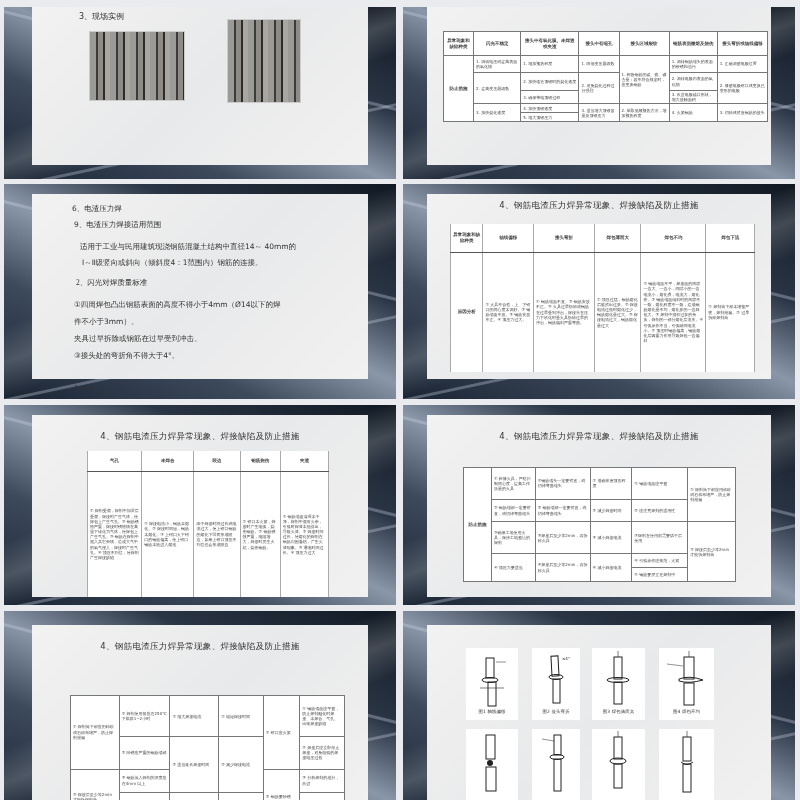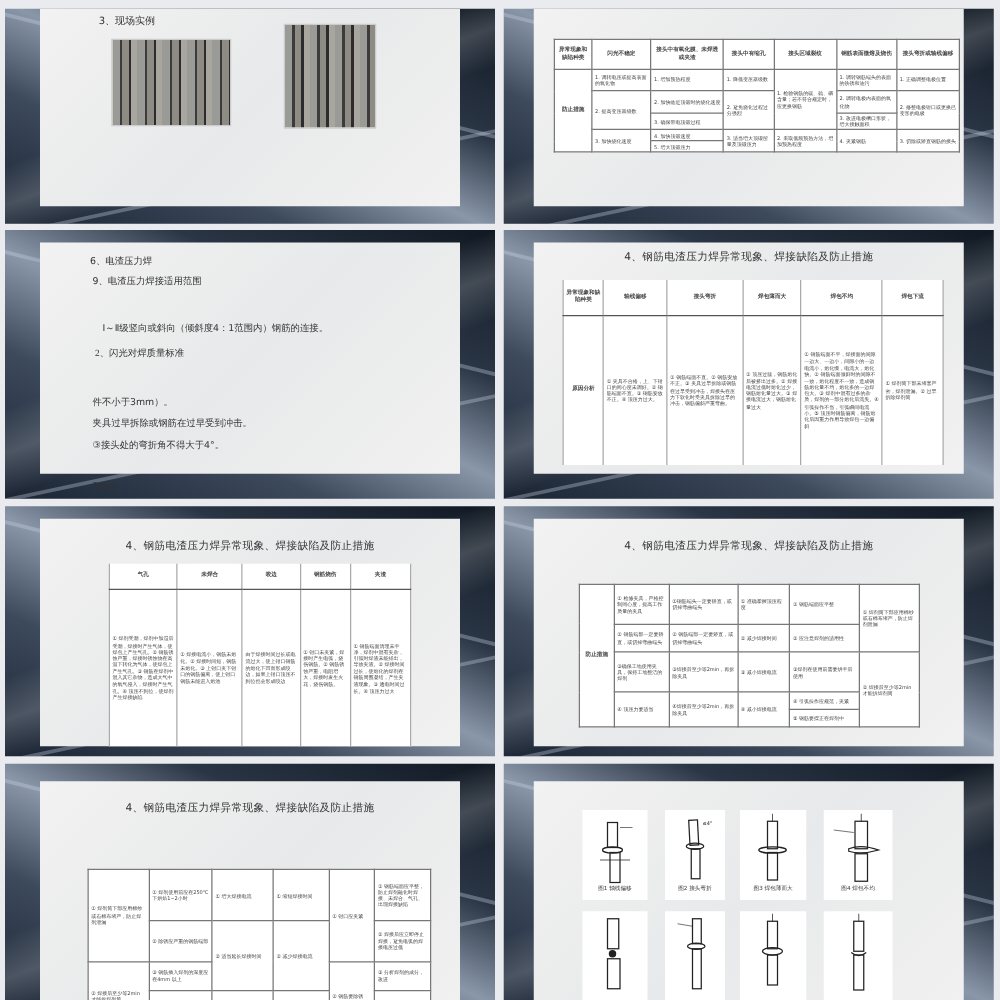--- a/index.html
+++ b/index.html
@@ -100,22 +100,24 @@
         </tr>
       </tbody>
         </table>
     </div>
   </div>
 
   <div class="slide" style="left:4px; top:175px; height:215px;">
     <div class="panel" style="top:10px; bottom:20px;">
       <div class="txt" style="position:absolute; left:40px; top:8px;">6、电渣压力焊</div>
       <div class="txt" style="position:absolute; left:42px; top:24px;">9、电渣压力焊接适用范围</div>
+      <div class="txt" style="position:absolute; left:48px; top:46px;">适用于工业与民用建筑现浇钢筋混凝土结构中直径14～ 40mm的</div>
       <div class="txt" style="position:absolute; left:50px; top:62px;">Ⅰ～Ⅱ级竖向或斜向（倾斜度4：1范围内）钢筋的连接。</div>
       <div class="txt" style="position:absolute; left:44px; top:82px;font-family:Liberation Serif, serif;">2、闪光对焊质量标准</div>
+      <div class="txt" style="position:absolute; left:42px; top:104px;">①四周焊包凸出钢筋表面的高度不得小于4mm（Ø14以下的焊</div>
       <div class="txt" style="position:absolute; left:42px; top:121px;">件不小于3mm）。</div>
       <div class="txt" style="position:absolute; left:42px; top:138px;"> 夹具过早拆除或钢筋在过早受到冲击。</div>
       <div class="txt" style="position:absolute; left:42px; top:155px;"> ③接头处的弯折角不得大于4°。</div>
       <div class="txt" style="position:absolute; left:42px; top:188px;">2mm</div>
     </div>
   </div>
 
   <div class="slide" style="left:403px; top:175px; height:215px;">
     <div class="panel" style="top:10px; bottom:20px; left:24px; right:24px;">
       <div class="slide-title" style="margin-top:6px;">4、钢筋电渣压力焊异常现象、焊接缺陷及防止措施</div>

